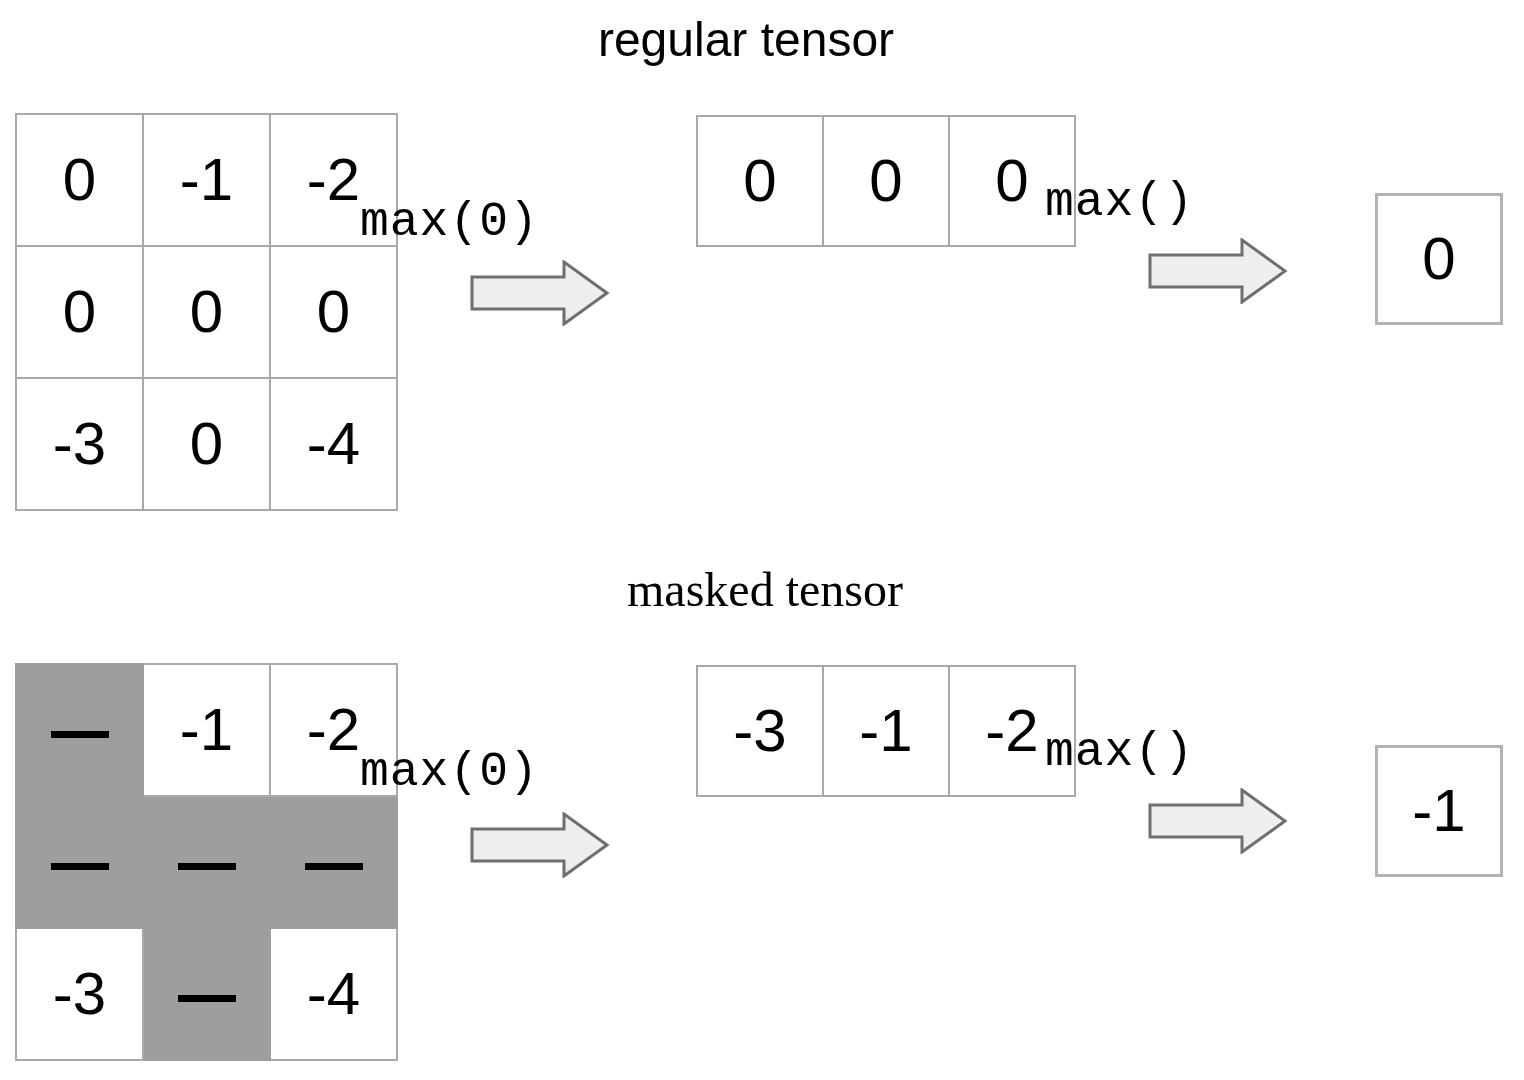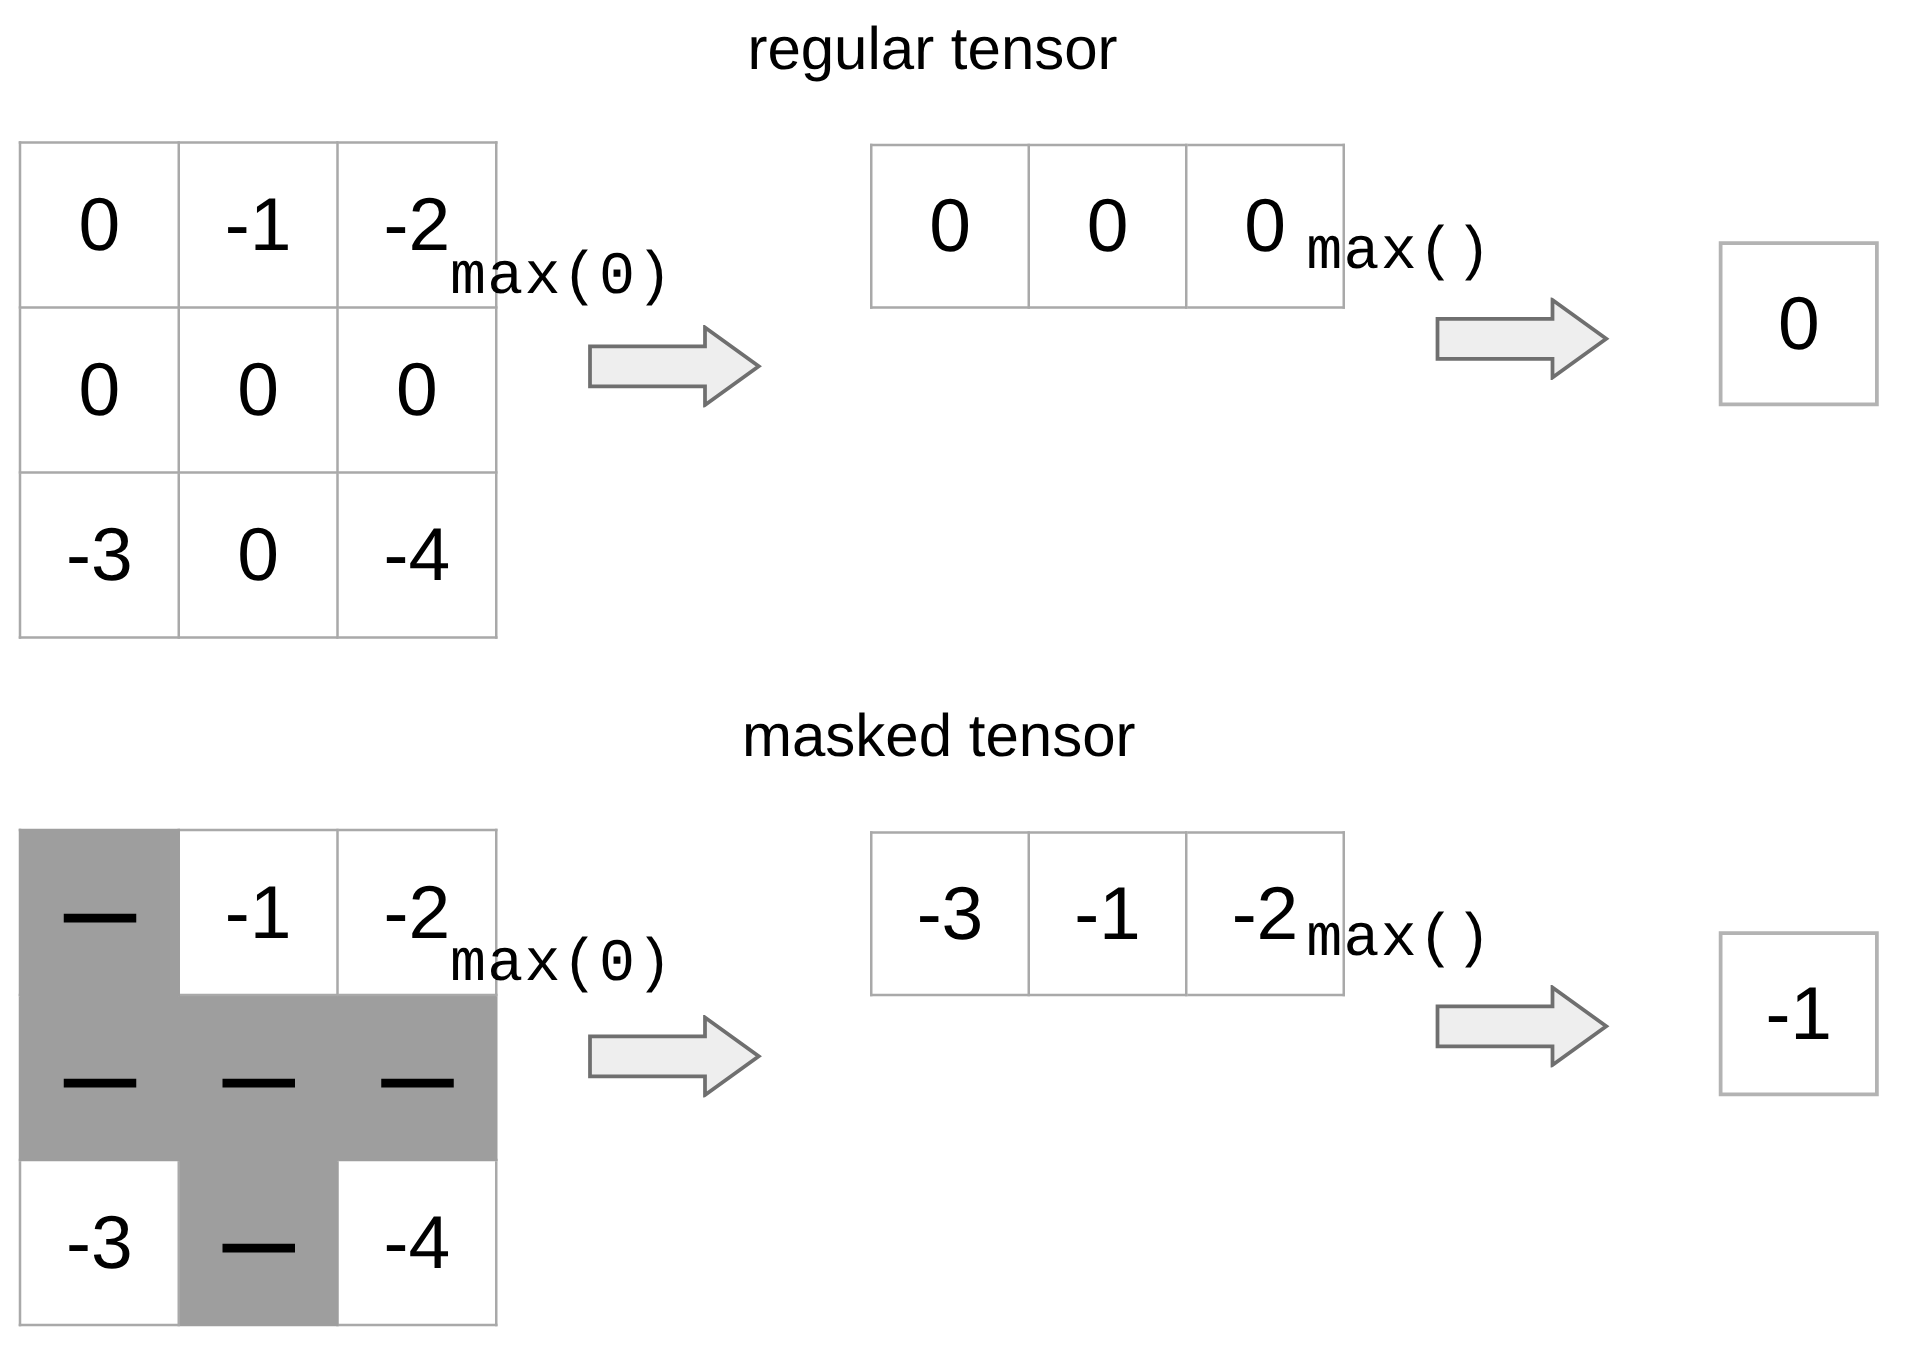--- a/index.html
+++ b/index.html
@@ -16,21 +16,21 @@
   }
   .title {
     position: absolute;
     width: 700px;
     text-align: center;
     font-size: 48px;
     line-height: 1.15;
     color: #000000;
   }
   .title.t1 { left: 396px; top: 12px; }
-  .title.t2 { left: 401px; top: 562px; }
+  .title.t2 { left: 415px; top: 562px; font-family: Liberation Serif, serif; }
 
   table.tensor {
     position: absolute;
     border-collapse: collapse;
   }
   table.tensor td {
     border: 2px solid #a9a9a9;
     background: #ffffff;
     text-align: center;
     vertical-align: middle;

